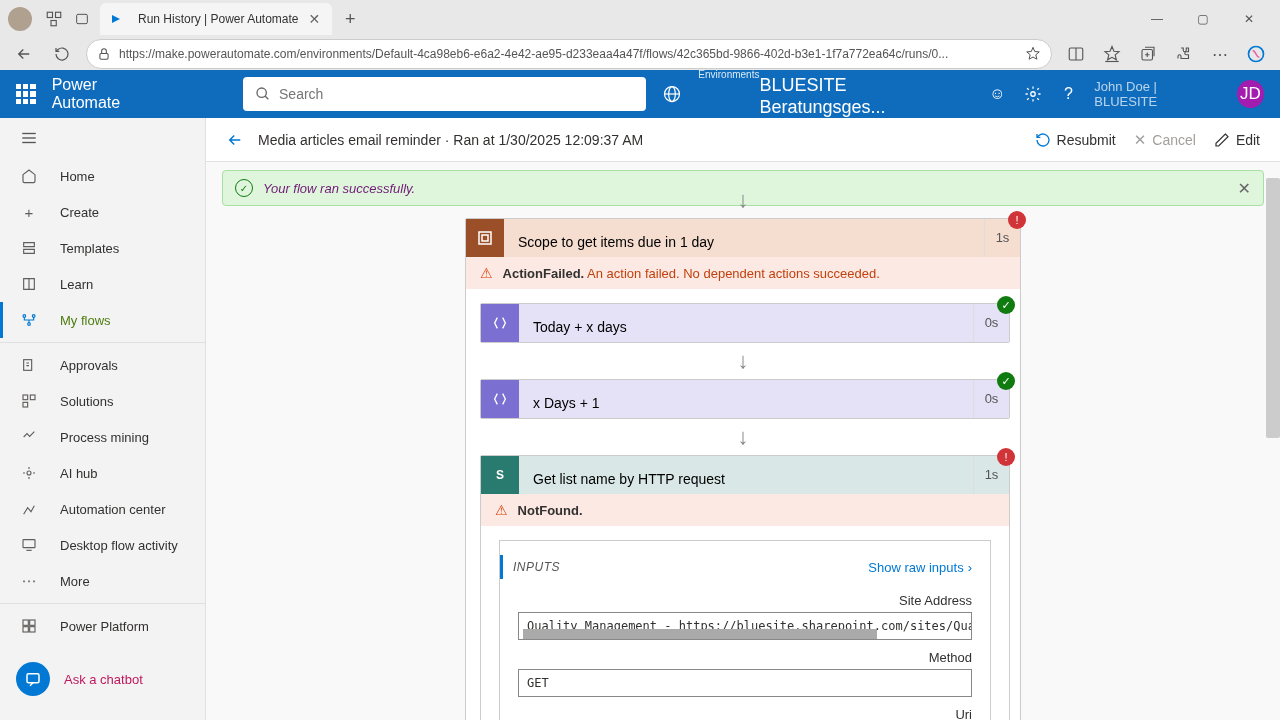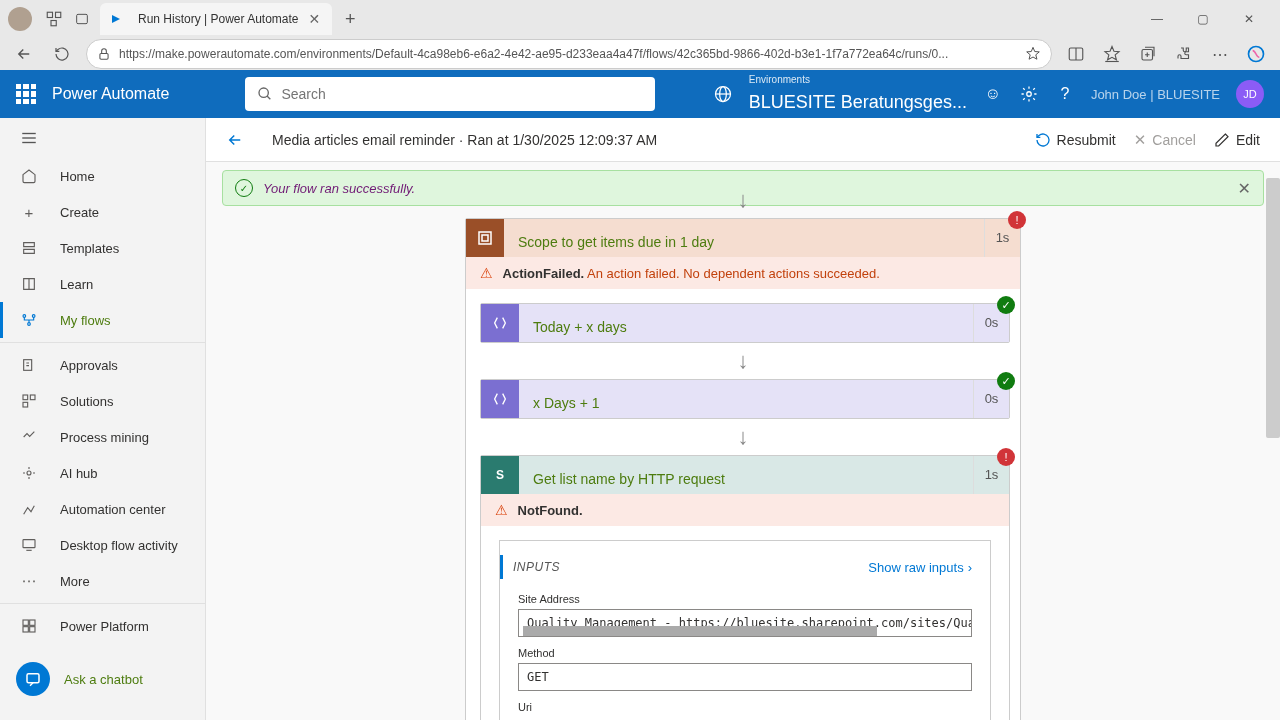--- a/index.html
+++ b/index.html
@@ -28,42 +28,42 @@
 
 
 .app-header { height: 48px; background: #1b6ec2; background: #0f6cbd; display: flex; align-items: center; padding: 0 16px; gap: 16px; color: #fff; }
 .waffle { width: 20px; height: 20px; display: grid; grid-template-columns: repeat(3,1fr); grid-template-rows: repeat(3,1fr); gap: 2px; }
 .waffle span { background: #fff; }
 .app-title { font-size: 16px; font-weight: 400; }
 .search-box { width: 410px; height: 34px; background: #fff; border-radius: 4px; display: flex; align-items: center; padding: 0 12px; gap: 8px; margin-left: 60px; }
 .search-box input { border: none; outline: none; flex: 1; font-size: 14px; }
 .header-right { margin-left: auto; display: flex; align-items: center; gap: 16px; }
 .env-icon { color: #fff; font-size: 18px; }
-.env-box { display: flex; flex-direction: column; font-size: 11px; line-height: 1.2; }
+.env-box { display: flex; flex-direction: row; font-size: 11px; line-height: 1.2; }
 .env-label { font-size: 10px; opacity: 0.85; }
 .env-name { font-size: 18px; margin-top: 6px; }
 .header-icon { width: 20px; height: 20px; display: flex; align-items: center; justify-content: center; color: #fff; font-size: 16px; }
 .user-text { font-size: 13px; opacity: 0.7; }
-.user-avatar { width: 28px; height: 28px; border-radius: 50%; background: #8b5cf6; display: flex; align-items: center; justify-content: center; font-size: 11px; color: #fff; }
+.user-avatar { width: 28px; height: 28px; border-radius: 50%; background: #a21caf; display: flex; align-items: center; justify-content: center; font-size: 17px; color: #fff; }
 
 
 .left-nav { position: absolute; left: 0; top: 118px; bottom: 0; width: 206px; background: #f3f3f3; border-right: 1px solid #e0e0e0; }
 .nav-toggle { height: 40px; display: flex; align-items: center; padding: 0 20px; color: #555; }
 .nav-item { height: 36px; display: flex; align-items: center; padding: 0 20px; gap: 22px; color: #323130; font-size: 13px; cursor: pointer; }
 .nav-item.active { border-left: 3px solid #0078d4; color: #4d7c0f; padding-left: 17px; }
 .nav-item.active .nav-icon { color: #0078d4; }
 .nav-icon { width: 18px; height: 18px; display: flex; align-items: center; justify-content: center; color: #605e5c; font-size: 15px; }
 .nav-divider { height: 1px; background: #e0e0e0; margin: 4px 0; }
 .nav-bottom { position: absolute; bottom: 12px; left: 0; right: 0; }
 .chatbot { display: flex; align-items: center; gap: 14px; padding: 12px 16px; }
 .chatbot-icon { width: 34px; height: 34px; background: #0078d4; border-radius: 50%; display: flex; align-items: center; justify-content: center; color: #fff; }
 
 
 .content { position: absolute; left: 206px; top: 118px; right: 0; bottom: 0; background: #f9f9f9; overflow: hidden; }
-.content-header { height: 44px; background: #fff; border-bottom: 1px solid #e0e0e0; display: flex; align-items: center; padding: 12px 20px; gap: 28px; }
+.content-header { height: 44px; background: #fff; border-bottom: 1px solid #e0e0e0; display: flex; align-items: center; padding: 12px 20px; gap: 14px; }
 .back-btn { color: #0078d4; font-size: 18px; }
 .flow-title { font-size: 14px; color: #323130; }
 .header-actions { margin-left: auto; display: flex; gap: 18px; }
 .action-btn { display: flex; align-items: center; gap: 6px; font-size: 14px; color: #323130; cursor: pointer; }
 .action-btn.disabled { color: #a19f9d; }
 .action-icon { font-size: 15px; }
 
 
 .banner { height: 36px; background: #dff6dd; border: 1px solid #a7e0a0; border-radius: 4px; margin: 8px 16px 0; display: flex; align-items: center; padding: 0 12px; gap: 10px; }
 .banner-check { width: 18px; height: 18px; border: 1.5px solid #107c10; border-radius: 50%; display: flex; align-items: center; justify-content: center; color: #107c10; font-size: 10px; }
@@ -74,21 +74,21 @@
 .canvas { position: absolute; top: 54px; left: 0; right: 0; bottom: 0; overflow-y: auto; padding: 10px 20px 40px; }
 .flow-column { width: 556px; margin: 0 auto; position: relative; }
 .arrow { display: flex; justify-content: center; height: 36px; align-items: center; color: #888; font-size: 22px; }
 
 .card { border: 1px solid #ccc; background: #fff; border-radius: 2px; position: relative; }
 .card-header { display: flex; align-items: center; height: 38px; }
 .card-icon { width: 38px; height: 38px; display: flex; align-items: center; justify-content: center; color: #fff; font-size: 16px; }
 .card-icon.scope { background: #9a4f28; }
 .card-icon.compose { background: #7b6fd1; }
 .card-icon.sp { background: #2a7b6f; font-size: 12px; font-weight: bold; }
-.card-title { padding: 0 14px; font-size: 14px; color: #4d7c0f; flex: 1; margin-top: 7px; }
+.card-title { padding: 0 14px; font-size: 14px; color: #000000; flex: 1; margin-top: 7px; }
 .card-time { width: 36px; text-align: center; font-size: 13px; color: #555; border-left: 1px solid #ddd; height: 38px; line-height: 38px; }
 .card-header.scope-bg { background: #f5ddd0; }
 .card-header.compose-bg { background: #e5e2f7; }
 .card-header.sp-bg { background: #d9e8e6; }
 
 .status-badge { position: absolute; top: -8px; right: -6px; width: 18px; height: 18px; border-radius: 50%; display: flex; align-items: center; justify-content: center; font-size: 11px; color: #fff; }
 .status-badge.error { background: #d13438; }
 .status-badge.ok { background: #107c10; }
 
 .error-strip { background: #fce9e4; padding: 8px 14px; display: flex; align-items: center; gap: 10px; font-size: 13px; }
@@ -97,21 +97,21 @@
 .error-text { color: #c2410c; }
 
 .nested { padding: 14px; background: #fff; }
 .nested .card { margin: 0 auto; width: 530px; }
 
 
 .inputs-panel { width: 492px; margin: 14px auto; border: 1px solid #ccc; padding: 14px 18px; background: #fff; }
 .inputs-header { display: flex; align-items: center; margin-bottom: 14px; border-left: 3px solid #0078d4; padding-left: 10px; margin-left: -18px; height: 24px; }
 .inputs-title { font-size: 12px; color: #555; letter-spacing: 0.5px; font-style: italic; }
 .inputs-link { margin-left: auto; color: #0078d4; font-size: 13px; display: flex; align-items: center; gap: 4px; }
-.field-label { font-size: 11px; color: #323130; margin-bottom: 4px; margin-top: 10px; }
+.field-label { font-size: 13px; color: #323130; margin-bottom: 4px; margin-top: 10px; text-align: right; }
 .field-value { border: 1px solid #8a8886; padding: 6px 8px; font-family: monospace; font-size: 12px; color: #323130; white-space: nowrap; overflow: hidden; position: relative; }
 .field-value.scrolled::after { content: ''; position: absolute; left: 4px; right: 94px; bottom: 0; height: 10px; background: #aaa; }
 
 
 .vscroll { position: absolute; right: 0; top: 178px; width: 14px; height: 260px; background: #ccc; border-radius: 2px; }
 
 svg { display: block; }
 </style>
 </head>
 <body>
@@ -364,21 +364,21 @@
       <span>Power Platform</span>
     </div>
   <div class="nav-bottom">
     <div class="chatbot">
       <div class="chatbot-icon">
           <svg width="18" height="18" viewBox="0 0 24 24" fill="none" stroke="currentColor" stroke-width="2">
             <rect x="4" y="5" width="16" height="12" rx="2"></rect>
             <path d="M8 21l4-4"></path>
           </svg>
         </div>
-      <span style="font-size:13px;color:#4d7c0f">Ask a chatbot</span>
+      <span style="font-size:13px;color:#be185d">Ask a chatbot</span>
     </div>
   </div>
 </div>
 
 <div class="content">
   <div class="content-header">
     <div class="back-btn">
       <svg width="18" height="18" viewBox="0 0 24 24" fill="none" stroke="currentColor" stroke-width="2">
           <path d="M19 12H5M11 6l-6 6 6 6"></path>
         </svg>

